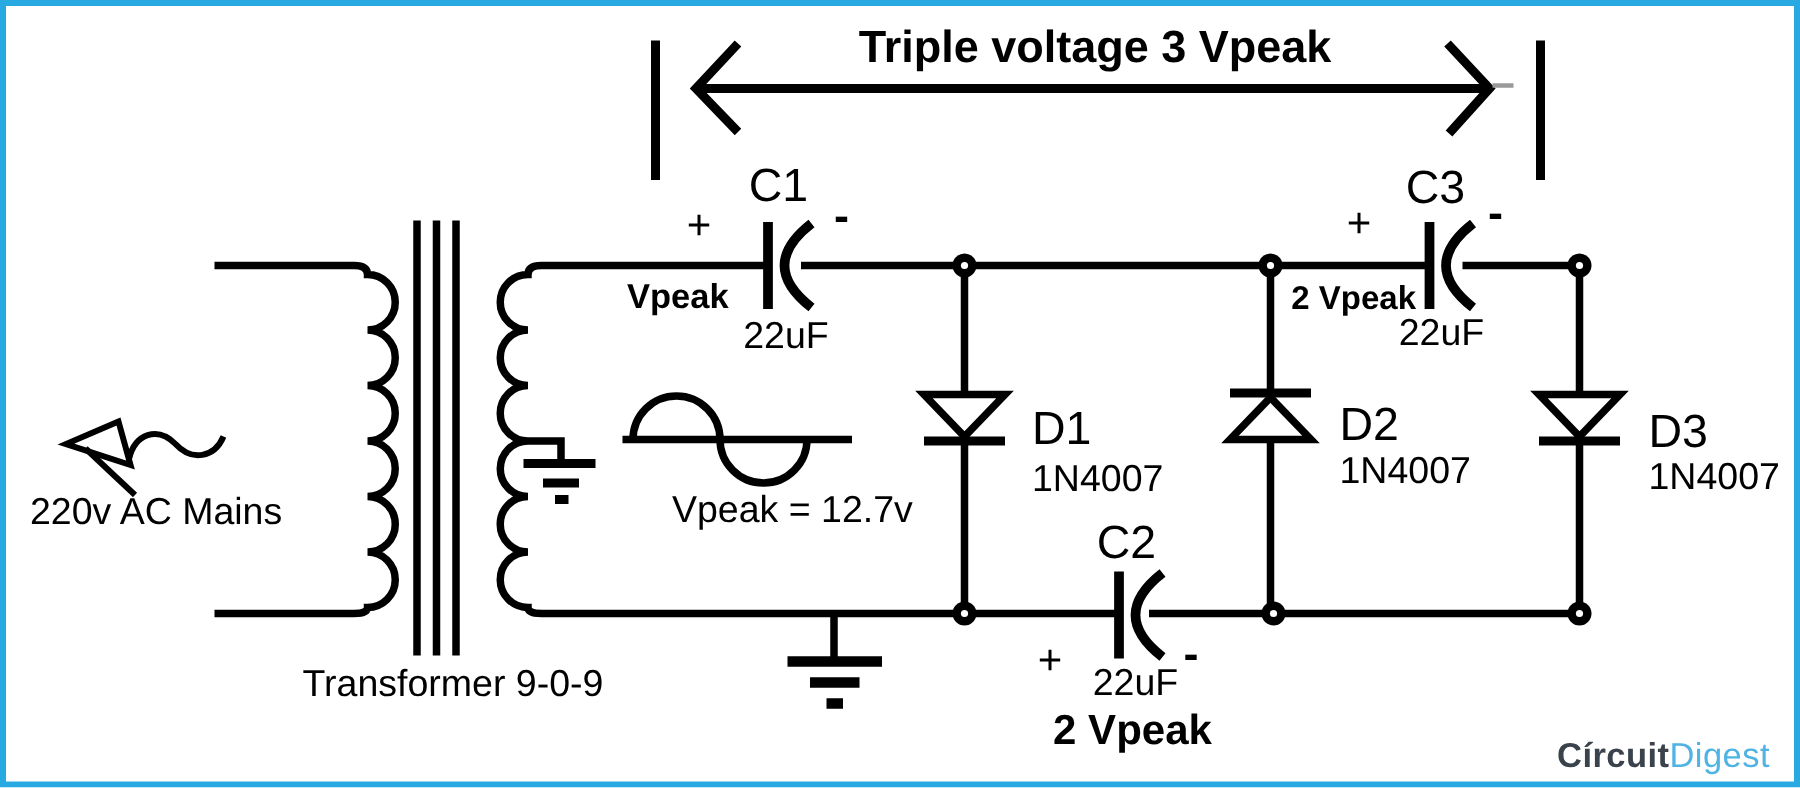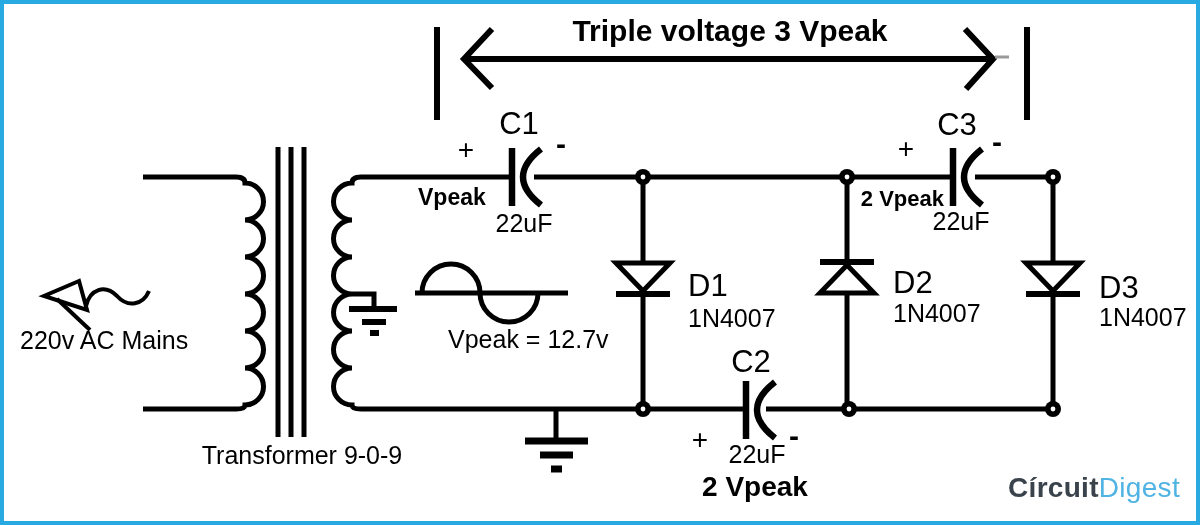--- a/index.html
+++ b/index.html
@@ -19,21 +19,21 @@
   .dothole{ fill:#ffffff; stroke:none; }
   .tick   { stroke:var(--arrow_tick,#999); stroke-width:3; fill:none; }
   .lbl    { fill:var(--ink,#000); font-family:"Liberation Sans", sans-serif; }
   .t31 { font-size:31px; }
   .t30b{ font-size:30px; font-weight:bold; }
   .t28b{ font-size:28px; font-weight:bold; }
   .t25 { font-size:25px; }
   .t23b{ font-size:23px; font-weight:bold; }
   .t22b{ font-size:22px; font-weight:bold; }
   .sign{ font-size:28px; }
-  .logo { position:absolute; right:16px; bottom:17px; font-size:28px; letter-spacing:0.3px; }
+  .logo { position:absolute; right:16px; bottom:4px; font-size:23px; letter-spacing:0.3px; }
   .logo .part1 { color:var(--logo_dark,#3A434B); font-weight:bold; }
   .logo .part2 { color:var(--logo_blue,#4FB3E3); font-weight:normal; }
 </style>
 </head>
 <body>
 
 <div class="stage">
   <svg width="1192" height="517" viewBox="4 4 1192 517">
 
     <g>

